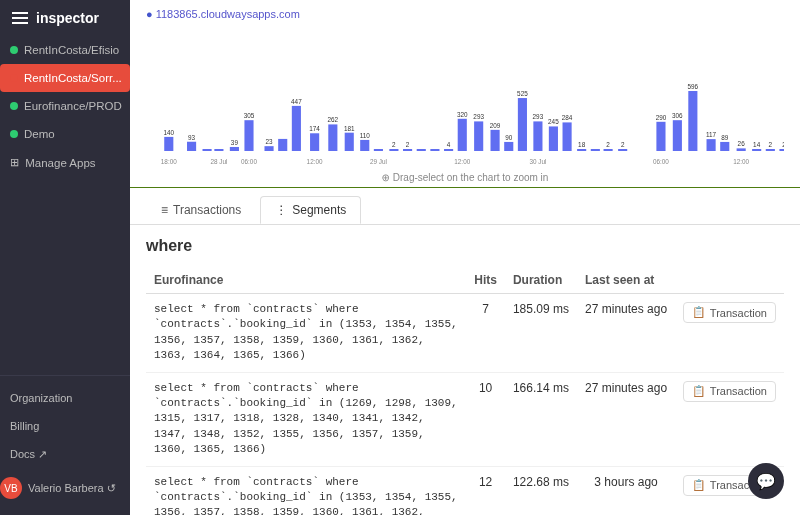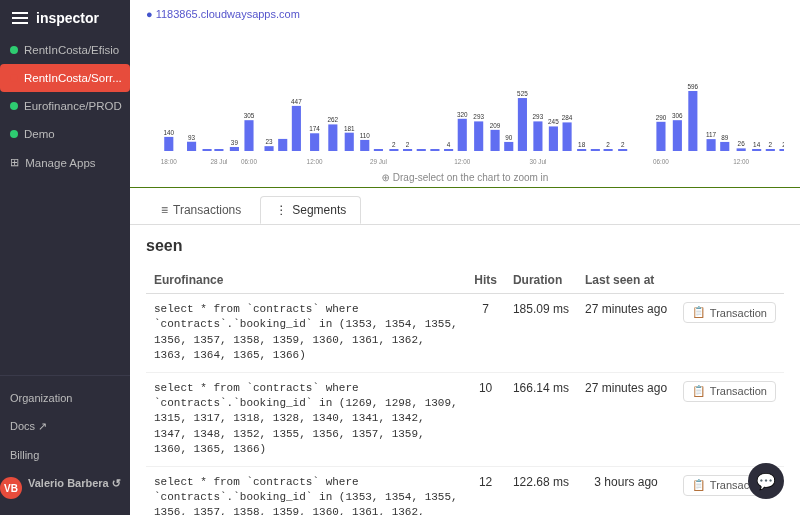--- a/index.html
+++ b/index.html
@@ -47,22 +47,22 @@
     .dot-red { background: #e74c3c; }
     .dot-green { background: #2ecc71; }
 
     .sidebar-bottom {
       border-top: 1px solid #3a3a4a;
       padding: 8px 0;
     }
     .sidebar-bottom .sidebar-item { font-size: 11px; }
 
     .user-item {
-      display: flex; align-items: flex-start; gap: 6px;
-      padding: 8px 0; cursor: pointer; font-weight: bold;
+      display: flex; align-items: center; gap: 6px;
+      padding: 8px 0; cursor: pointer;
     }
     .user-avatar {
       width: 22px; height: 22px; border-radius: 50%;
       background: #e74c3c; color: #fff;
       font-size: 10px; display: flex; align-items: center; justify-content: center;
     }
     .user-name { font-size: 11px; color: #bbb; overflow: hidden; text-overflow: ellipsis; white-space: nowrap; }
 
     
     #main {
@@ -226,22 +226,22 @@
       </div>
       <div class="sidebar-item">
         <span style="font-size:11px;">⊞</span>
         <span>Manage Apps</span>
       </div>
     </div>
 
   <div class="sidebar-bottom">
 
   <div class="sidebar-item">Organization</div>
+      <div class="sidebar-item">Billing</div>
       <div class="sidebar-item">Docs ↗</div>
-      <div class="sidebar-item">Billing</div>
       <div class="user-item">
   <div class="user-avatar">VB</div>
   <span class="user-name">Valerio Barbera ↺</span>
 </div>
     </div>
 </nav>
 
 <main id="main">
 
   <div id="chart-area">
@@ -342,21 +342,21 @@
         <span>≡</span>
         <span>Transactions</span>
       </div>
       <div class="tab active">
         <span>⋮</span>
         <span>Segments</span>
       </div>
     </div>
 
   <div id="content">
-    <div id="section-title">seen</div>
+    <div id="section-title">where</div>
 
     <table id="query-table">
       <thead>
         <tr>
 
         <th>Eurofinance</th>
             <th>Hits</th>
             <th>Duration</th>
             <th>Last seen at</th>
             <th></th>

